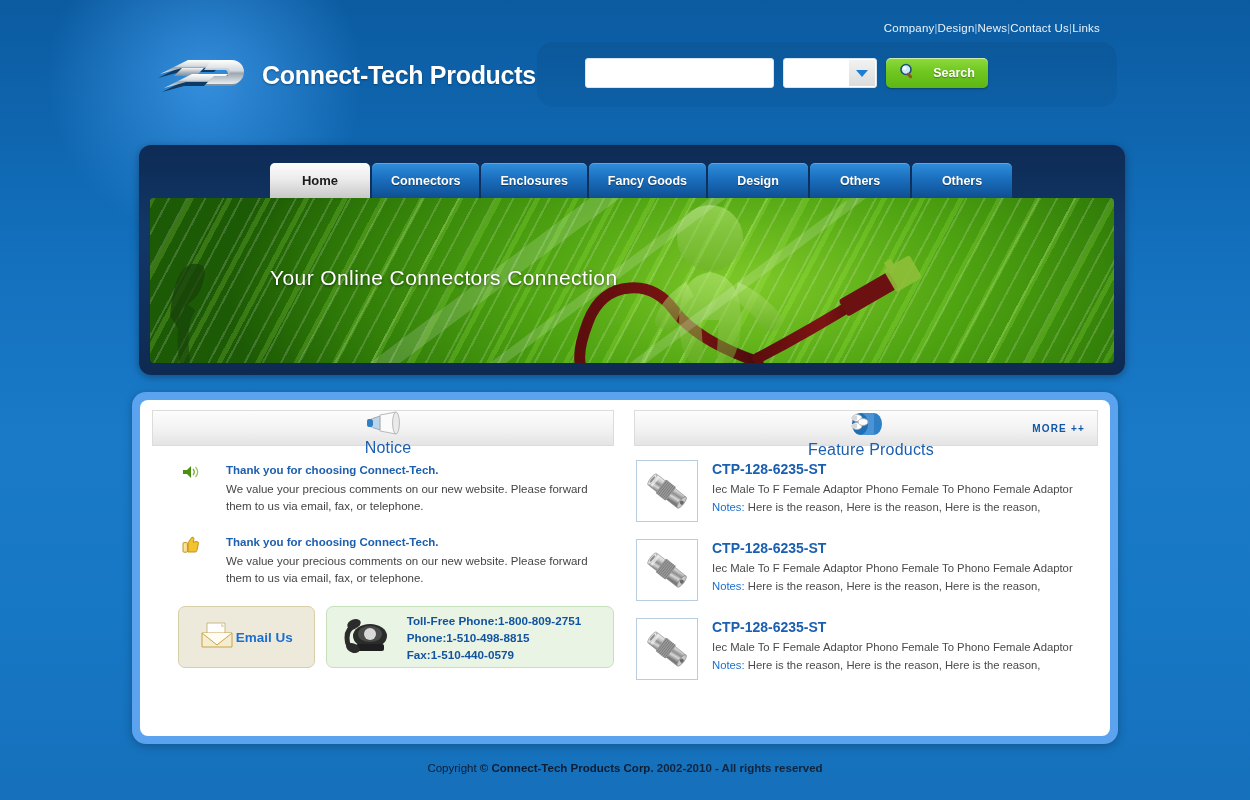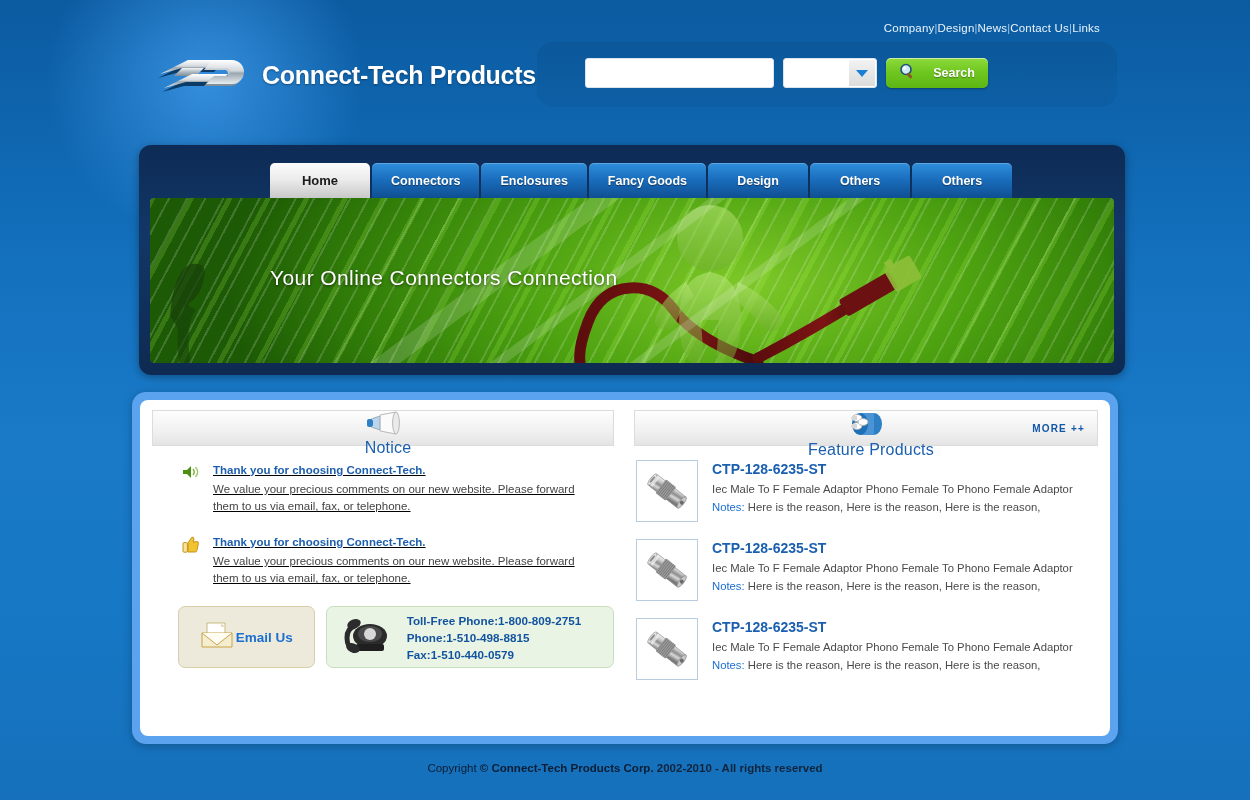--- a/index.html
+++ b/index.html
@@ -126,21 +126,21 @@
     font-size: 16px; color: #1b5fb0; margin-left: 10px; letter-spacing: .2px;
   }
   .more-link {
     position: absolute; right: 12px; top: 12px;
     font-size: 10px; font-weight: bold; color: #1256a8; letter-spacing: 1.2px;
     text-decoration: none; cursor: pointer;
   }
 
   
   .notices { margin-top: 16px; }
-  .notice-item { display: flex; gap: 13px; margin-bottom: 19px; padding-left: 30px; text-decoration: underline; }
+  .notice-item { display: flex; gap: 26px; margin-bottom: 19px; padding-left: 30px; }
   .notice-ico { width: 18px; height: 18px; flex: 0 0 18px; margin-top: 2px; }
   .notice-body { font-size: 11.5px; color: #444; line-height: 17px; max-width: 378px; }
   .notice-title { color: #1d5fae; font-weight: bold; font-size: 11.5px; margin-bottom: 2px; }
 
   .contact-row { display: flex; gap: 11px; margin-top: 19px; padding-left: 26px; }
   .email-box {
     width: 140px; height: 62px; border: 1px solid #d6cfa8; border-radius: 7px;
     background: #eeeadb; display: flex; align-items: center; justify-content: center; gap: 2px;
     cursor: pointer;
   }

